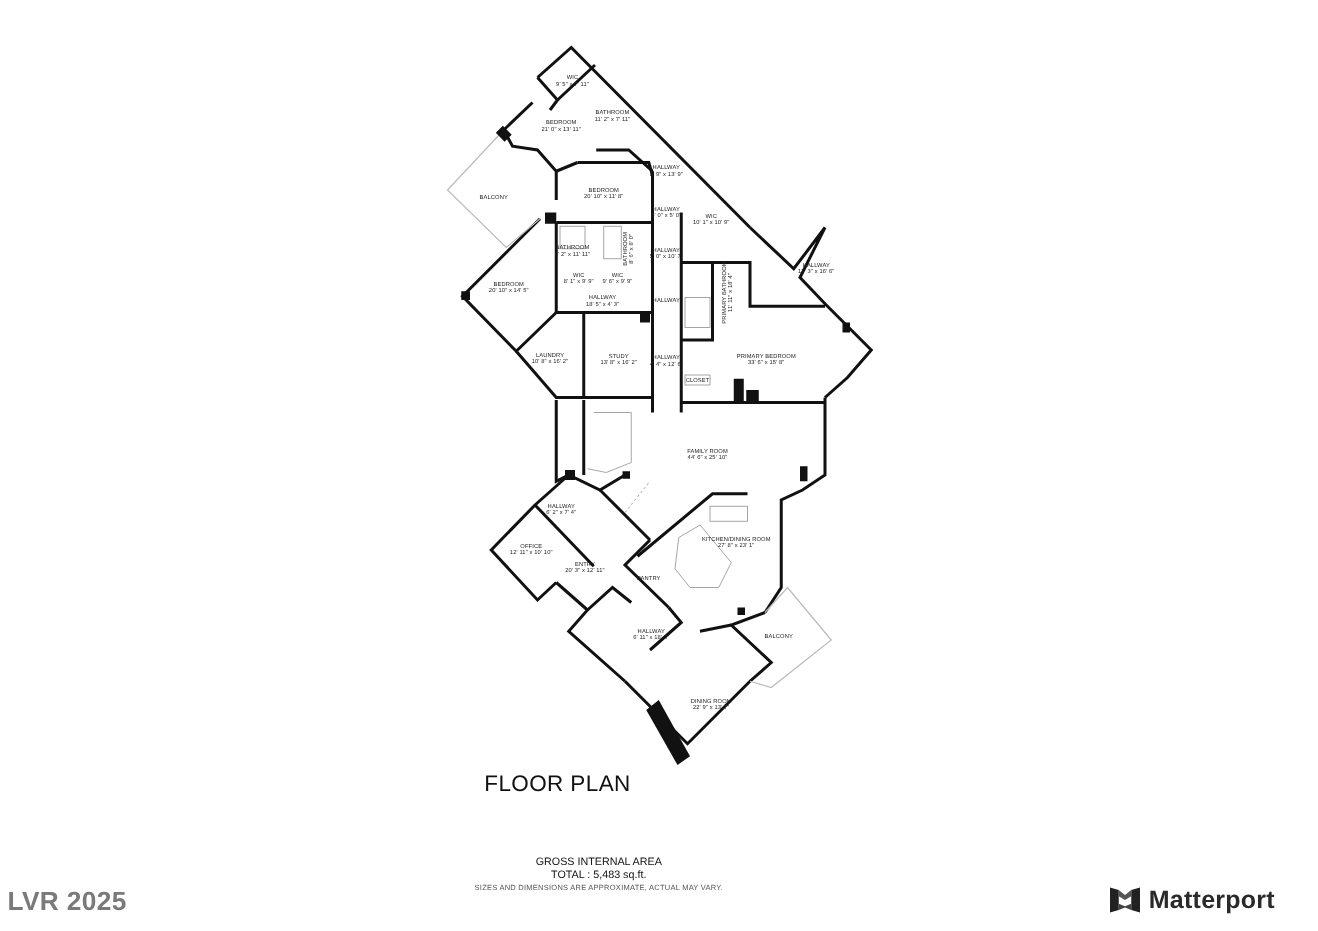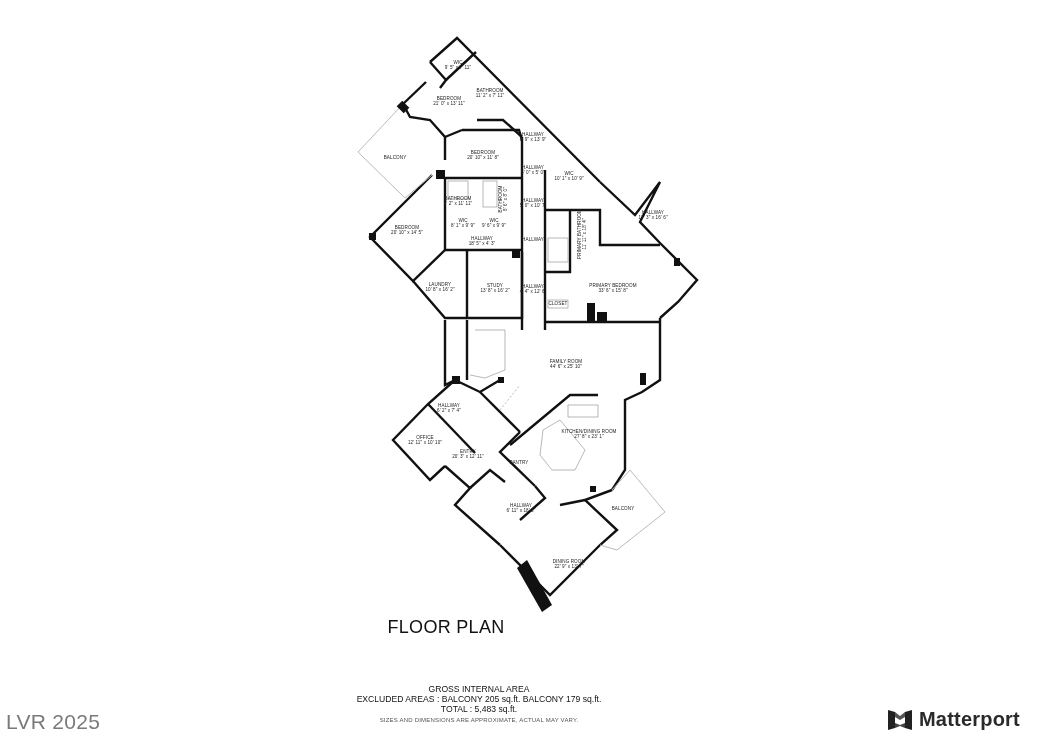--- a/index.html
+++ b/index.html
@@ -4,22 +4,22 @@
 <style>
   html, body { margin:0; padding:0; background:#ffffff; }
   body { width:1054px; height:745px; position:relative; overflow:hidden; font-family:"Liberation Sans", sans-serif; color:#111; }
   #plan { position:absolute; left:0; top:0; width:1054px; height:745px; }
   .room-label { position:absolute; transform:translate(-50%,-50%); text-align:center; font-family:"Liberation Sans", sans-serif; font-size:4.6px; line-height:5.4px; color:#222; white-space:nowrap; letter-spacing:0.1px; }
   .room-label .dim { display:block; }
   .room-label.vert { transform:translate(-50%,-50%) rotate(-90deg); }
   .plan-title { position:absolute; left:0; width:892px; top:617px; text-align:center; font-size:18px; letter-spacing:0.3px; color:#111; }
   .summary { position:absolute; left:0; width:958px; top:685px; text-align:center; font-size:8.6px; line-height:9.8px; color:#111; }
   .summary .disclaimer { font-size:6px; color:#555; margin-top:2px; letter-spacing:0.2px; }
-  .watermark { position:absolute; left:6px; top:710px; font-size:21px; color:#7a7a7a; letter-spacing:0.3px; }
-  .brand { position:absolute; left:887px; top:708px; display:flex; align-items:flex-start; gap:6px; }
+  .watermark { position:absolute; left:6px; top:710px; font-size:21px; color:#7a7a7a; letter-spacing:0.3px;font-weight:bold; }
+  .brand { position:absolute; left:887px; top:708px; display:flex; align-items:center; gap:6px; }
   .brand-name { font-size:20px; font-weight:bold; color:#2a2a2a; letter-spacing:0.2px; }
 </style>
 </head>
 <body>
 
 <svg id="plan" viewBox="0 0 1054 745" xmlns="http://www.w3.org/2000/svg">
   <g fill="none" stroke="#111" stroke-width="2.4" stroke-linejoin="miter">
 
     <polyline points="430,62 457,38 600,182"></polyline>
     <polyline points="430,62 446,80 440,88"></polyline>
@@ -126,21 +126,20 @@
     <div class="room-label" style="left: 519px; top: 463px;"><span>PANTRY</span></div>
     <div class="room-label" style="left: 521px; top: 508px;"><span>HALLWAY</span><span class="dim">6' 11" x 18' 3"</span></div>
     <div class="room-label" style="left: 623px; top: 509px;"><span>BALCONY</span></div>
     <div class="room-label" style="left: 569px; top: 564px;"><span>DINING ROOM</span><span class="dim">22' 9" x 13' 7"</span></div>
   </div>
 
 <div class="plan-title">FLOOR PLAN</div>
 
 <div class="summary">
   <div>GROSS INTERNAL AREA</div>
-  <div>EXCLUDED AREAS :  BALCONY 205 sq.ft.   BALCONY 179 sq.ft.</div>
   <div>TOTAL :  5,483 sq.ft.</div>
   <div class="disclaimer">SIZES AND DIMENSIONS ARE APPROXIMATE, ACTUAL MAY VARY.</div>
 </div>
 
 <div class="watermark">LVR 2025</div>
 
 <div class="brand">
   <svg width="26" height="24" viewBox="0 0 26 24">
     <polygon points="1,2 8,4 8,20 1,22" fill="#222"></polygon>
     <polygon points="25,2 18,4 18,20 25,22" fill="#222"></polygon>

